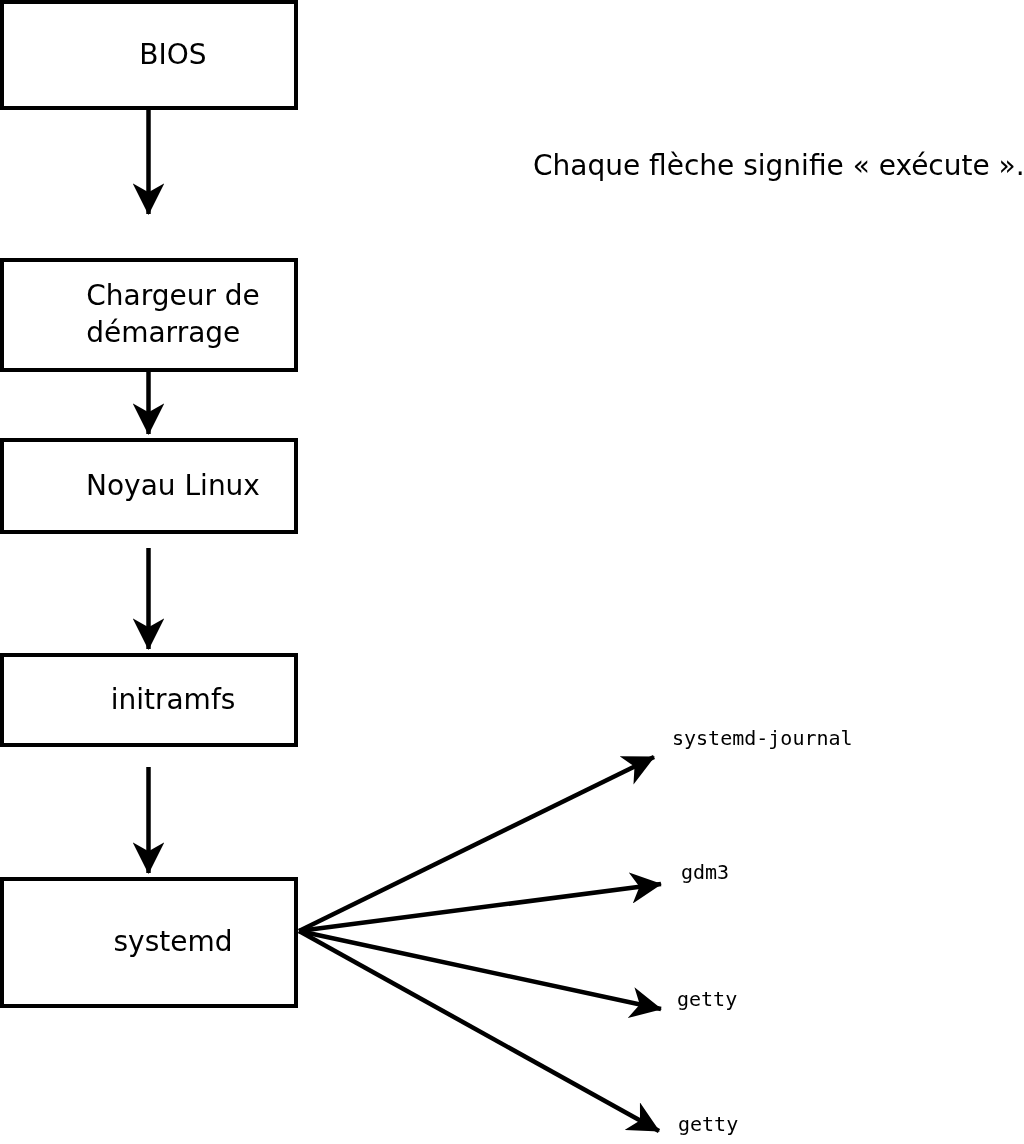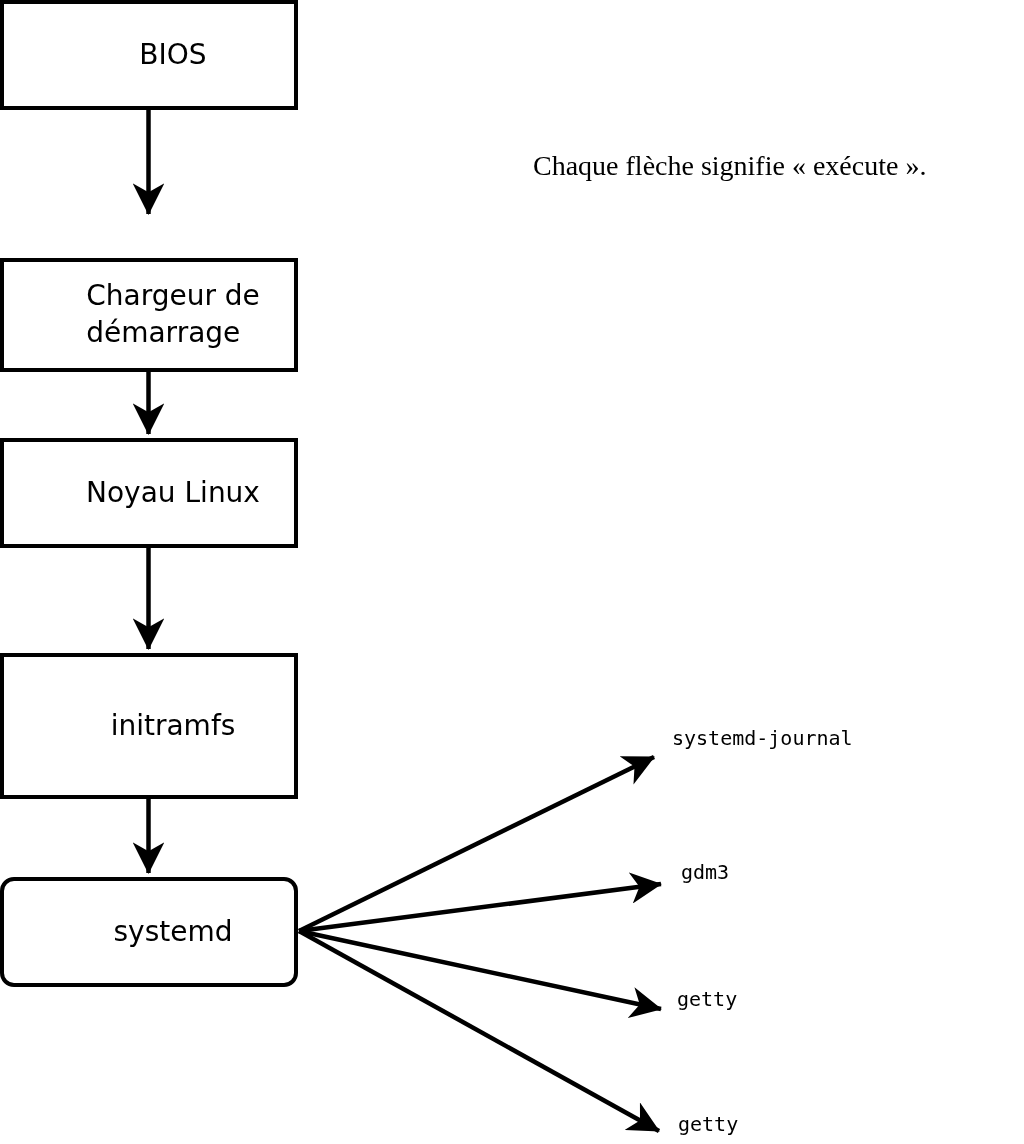--- a/index.html
+++ b/index.html
@@ -43,32 +43,31 @@
   }
   .flow-box .box-label{
     font-size:28px;
     line-height:1.32;
     white-space:pre-line;
     text-align:left;
     display:inline-block;
   }
   #box-bios{top:0;height:110px;}
   #box-bootloader{top:218px;height:114px;margin-top:40px;}
-  #box-kernel{top:438px;height:110px;}
-  #box-initramfs{top:653px;height:146px;}
-  #box-systemd{top:877px;height:110px;border-radius:14px;}
+  #box-kernel{top:438px;height:96px;}
+  #box-initramfs{top:653px;height:94px;}
+  #box-systemd{top:877px;height:131px;}
   #caption{
     position:absolute;
     left:533px;
     top:149px;
     font-size:28px;
     line-height:1.2;
     white-space:nowrap;
     z-index:2;
-    font-family:Liberation Serif, serif;
   }
   .process-label{
     position:absolute;
     font-family:"DejaVu Sans Mono", monospace;
     font-size:20px;
     line-height:1.15;
     white-space:nowrap;
     z-index:2;
   }
   #proc-systemd-journal{left:672px;top:727px;}

